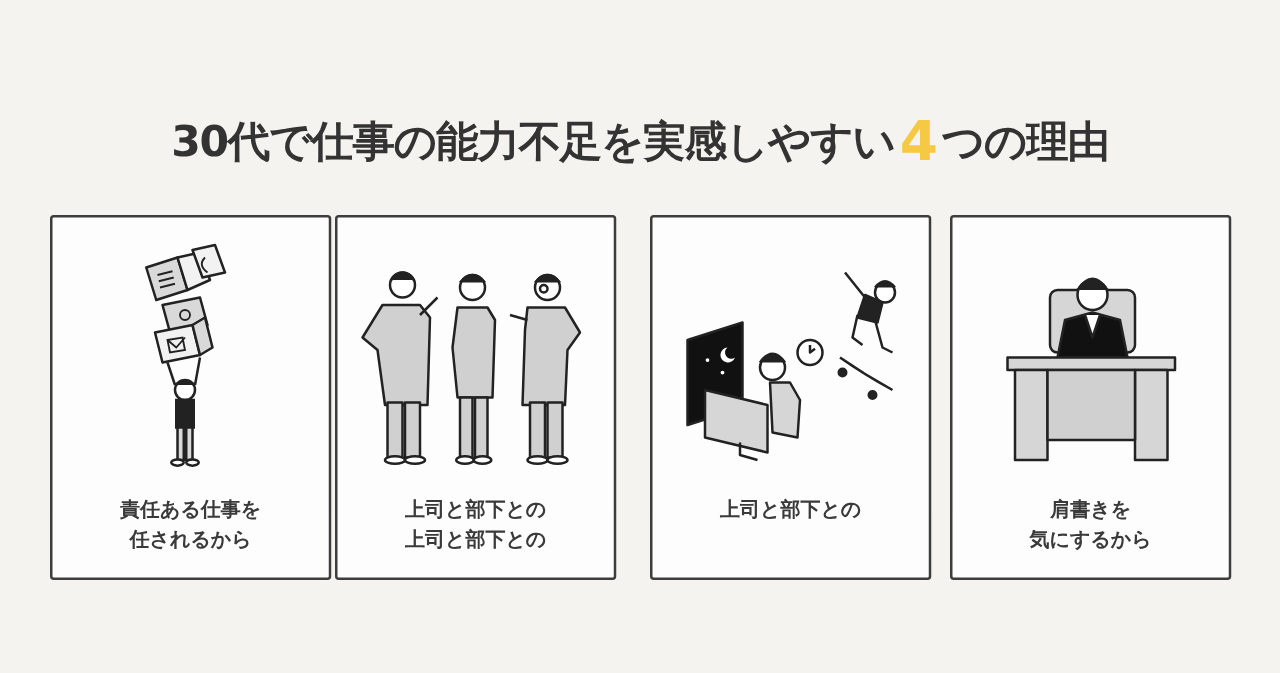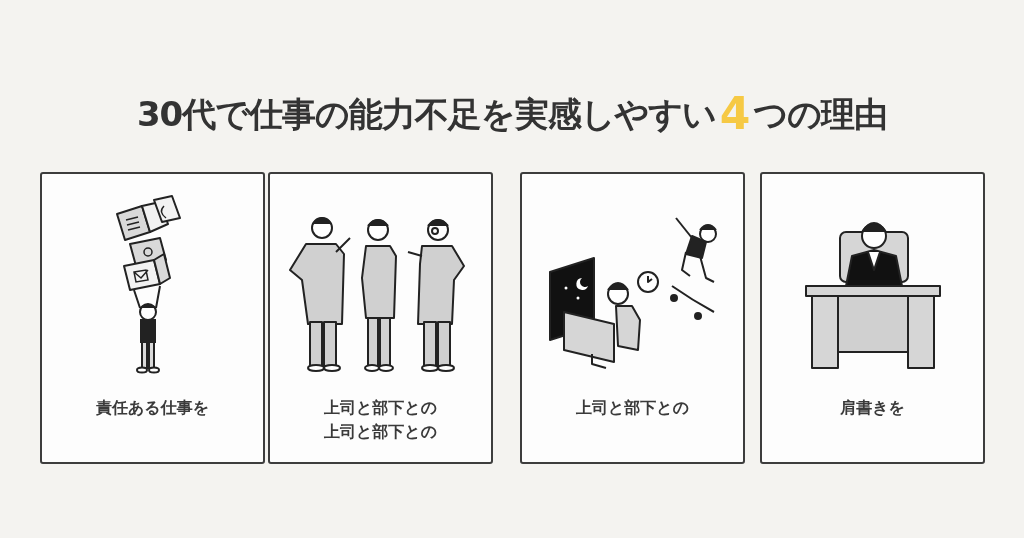--- a/index.html
+++ b/index.html
@@ -79,20 +79,21 @@
       <path d="M98,114 q8,-6 16,0" fill="#222"></path>
       <rect x="99" y="126" width="14" height="22" fill="#222"></rect>
       <rect x="100" y="148" width="5" height="26" fill="#d9d9d9"></rect>
       <rect x="107" y="148" width="5" height="26" fill="#d9d9d9"></rect>
       <ellipse cx="100" cy="176" rx="5" ry="2.5" fill="#fff"></ellipse>
       <ellipse cx="112" cy="176" rx="5" ry="2.5" fill="#fff"></ellipse>
     </g>
   </svg>
   <div class="label">
     <span>責任ある仕事を</span>
+    <span>任されるから</span>
   </div>
 </div>
 
 <div class="card" style="left:268px;">
   <svg class="illus" viewBox="0 0 221 180">
     <g stroke="#222" stroke-width="2" stroke-linejoin="round">
 
       <circle cx="52" cy="34" r="10" fill="#fff"></circle>
       <path d="M43,30 q9,-12 18,0" fill="#222"></path>
       <path d="M36,50 l30,0 l8,10 l-2,70 l-34,0 l-6,-44 l-12,-10 z" fill="#d0d0d0"></path>
@@ -174,14 +175,15 @@
       <path d="M106,58 l6,18 l6,-18" fill="#fff"></path>
 
       <rect x="44" y="92" width="134" height="10" fill="#d6d6d6"></rect>
       <rect x="50" y="102" width="26" height="72" fill="#d6d6d6"></rect>
       <rect x="146" y="102" width="26" height="72" fill="#d6d6d6"></rect>
       <rect x="76" y="102" width="70" height="56" fill="#d0d0d0"></rect>
     </g>
   </svg>
   <div class="label">
     <span>肩書きを</span>
+    <span>気にするから</span>
   </div>
 </div>
 
 </body></html>

